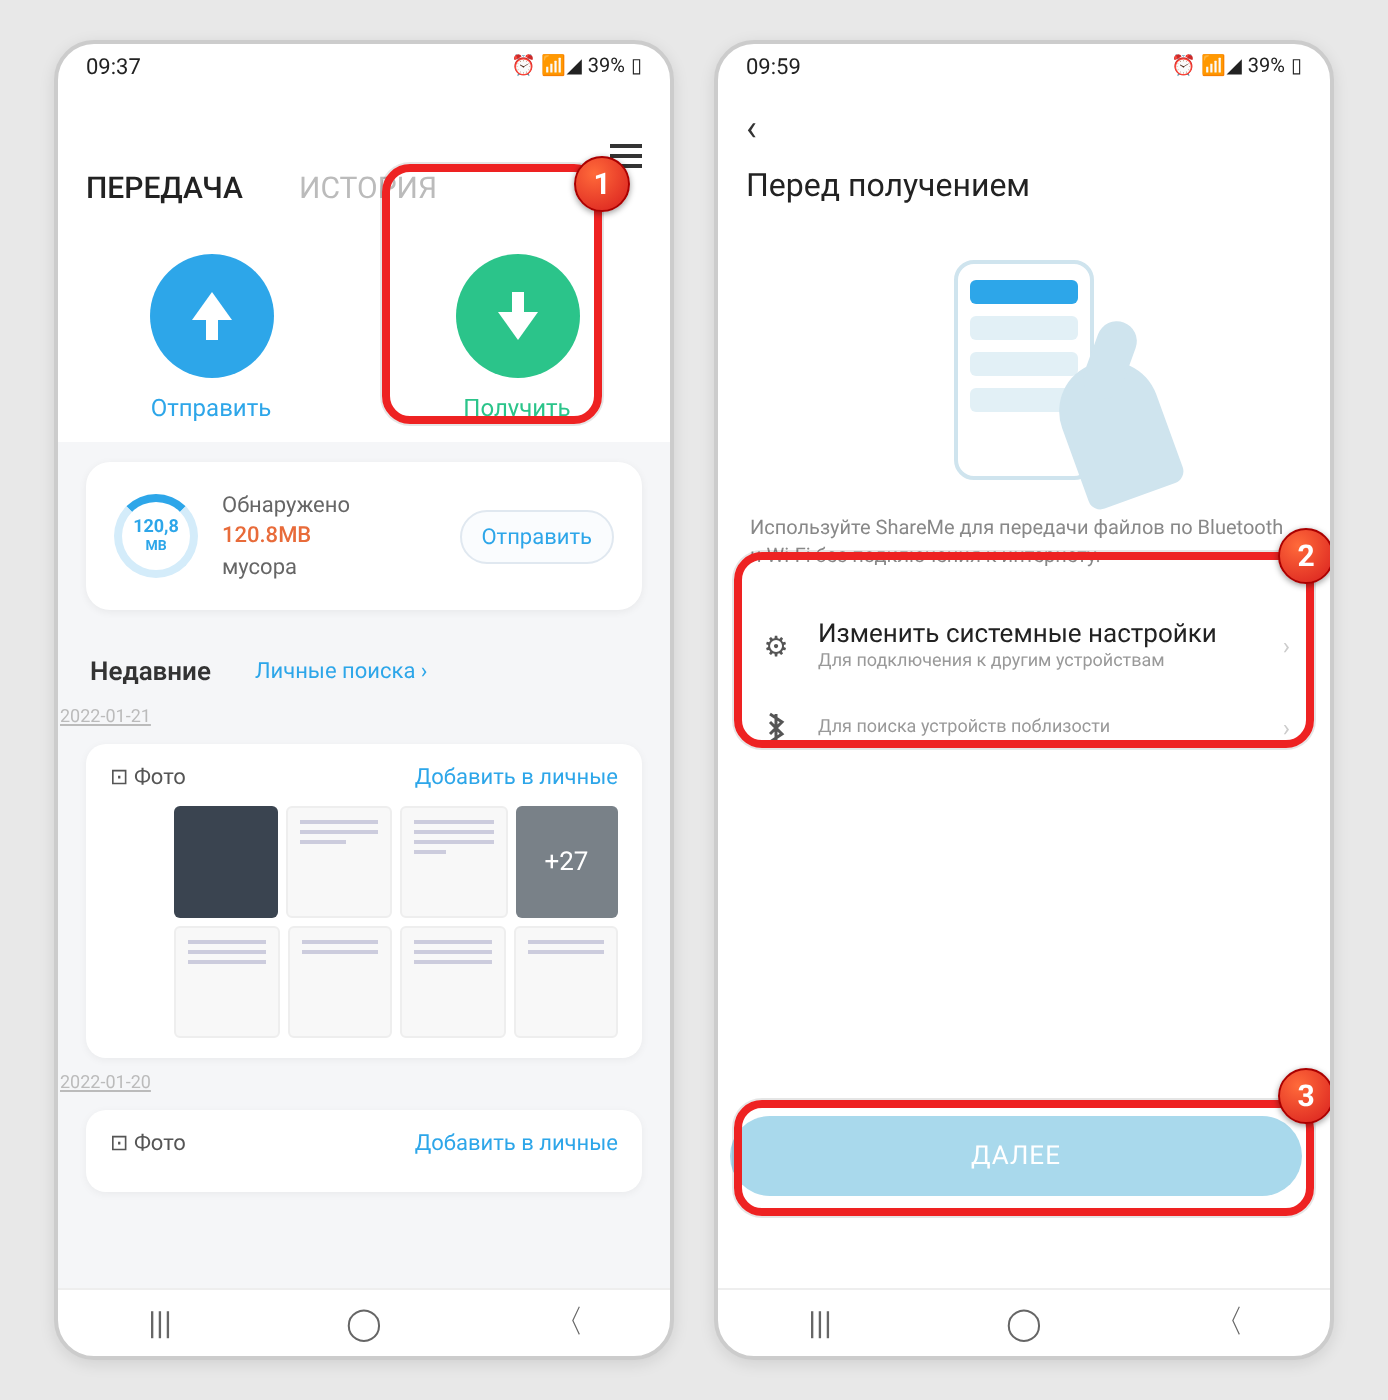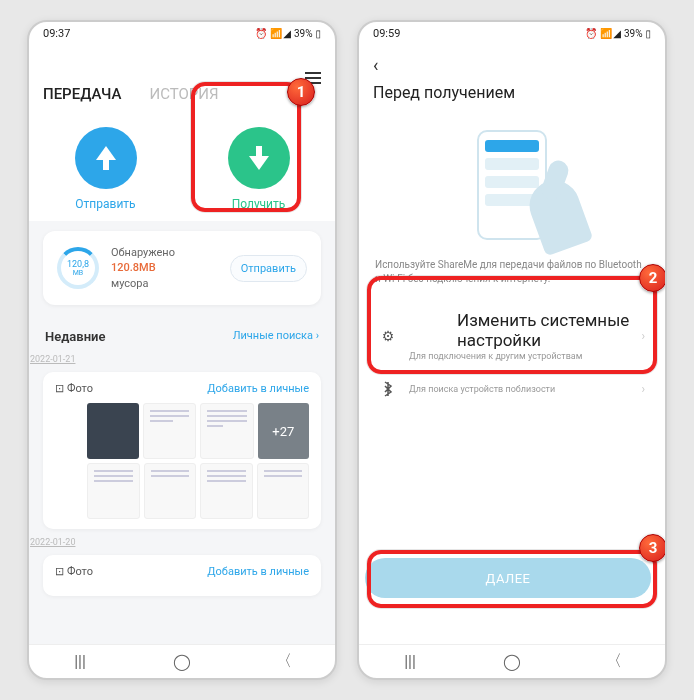--- a/index.html
+++ b/index.html
@@ -66,30 +66,30 @@
   .card {
     margin: 10px 14px; padding:14px; border-radius:12px;
     background:#fff; box-shadow:0 1px 4px rgba(0,0,0,0.06);
     display:flex; align-items:center; gap:12px; font-size:11px;
   }
   .storage-ring {
     width:42px; height:42px; border-radius:50%;
     border: 4px solid #d4ecfa;
     border-top-color:#2da6e9;
     display:flex; flex-direction:column; justify-content:center; align-items:center;
-    font-size:9px; color:#2da6e9; font-weight:400;
+    font-size:9px; color:#2da6e9; font-weight:700;
   }
   .storage-text { flex:1; color:#666; line-height:1.4;}
   .storage-text b { color:#e86b3a; font-weight:500;}
   .clean-btn {
     font-size:11px; color:#2da6e9; padding:6px 10px; border:1px solid #e0e8f0;
     border-radius:14px; background:#fafcfe;
   }
   .section-header {
-    display:flex; justify-content:space-between; padding: 14px 16px 6px;
+    display:flex; justify-content:flex-start; padding: 14px 16px 6px;
     font-size:13px;
     gap:22px;
   }
   .section-header .title { font-weight:600; color:#333;}
   .section-header .link { color:#2da6e9; font-size:11px;}
   .date-label { font-size:9px; color:#bbb; padding:4px 1px;text-decoration:underline;}
   .photo-card {
     margin: 4px 14px; padding:10px 12px; border-radius:10px;
     background:#fff; box-shadow:0 1px 4px rgba(0,0,0,0.05);
   }
@@ -115,21 +115,21 @@
   .illus .row.top { background:#2da6e9; }
   .illus .hand { position:absolute; right:82px; bottom:0; width:50px; height:70px; background:#cfe4ee; border-radius:40px 40px 10px 10px; transform:rotate(-20deg);}
   .illus .thumb-h { position:absolute; right:100px; bottom:50px; width:20px;height:40px;background:#cfe4ee;border-radius:12px;transform:rotate(20deg);}
   .desc { font-size:10px; color:#888; padding:0 16px; line-height:1.4;}
   .perm-list { margin:10px 12px; padding:4px 0; position:relative;}
   .perm-row {
     display:flex; align-items:center; gap:12px; padding:10px 8px;
   }
   .perm-icon { width:18px; display:flex; justify-content:center; color:#555; font-size:14px;}
   .perm-text { flex:1; display:flex; flex-direction:column; gap:1px;}
-  .perm-text .pt1 { font-size:17px; color:#222;margin-left:48px;}
+  .perm-text .pt1 { font-size:13px; color:#222;}
   .perm-text .pt2 { font-size:9px; color:#999;}
   .chev { color:#ccc; font-size:12px;}
   .next-wrap { position:absolute; bottom:46px; left:6px; right:14px;}
   .next-btn {
     width:100%; height:40px; border-radius:20px;
     background:#a9d9ec; color:#fff; font-size:13px;
     display:flex; justify-content:center; align-items:center;
     letter-spacing:0.5px;
   }
   .arrow-up, .arrow-down {

